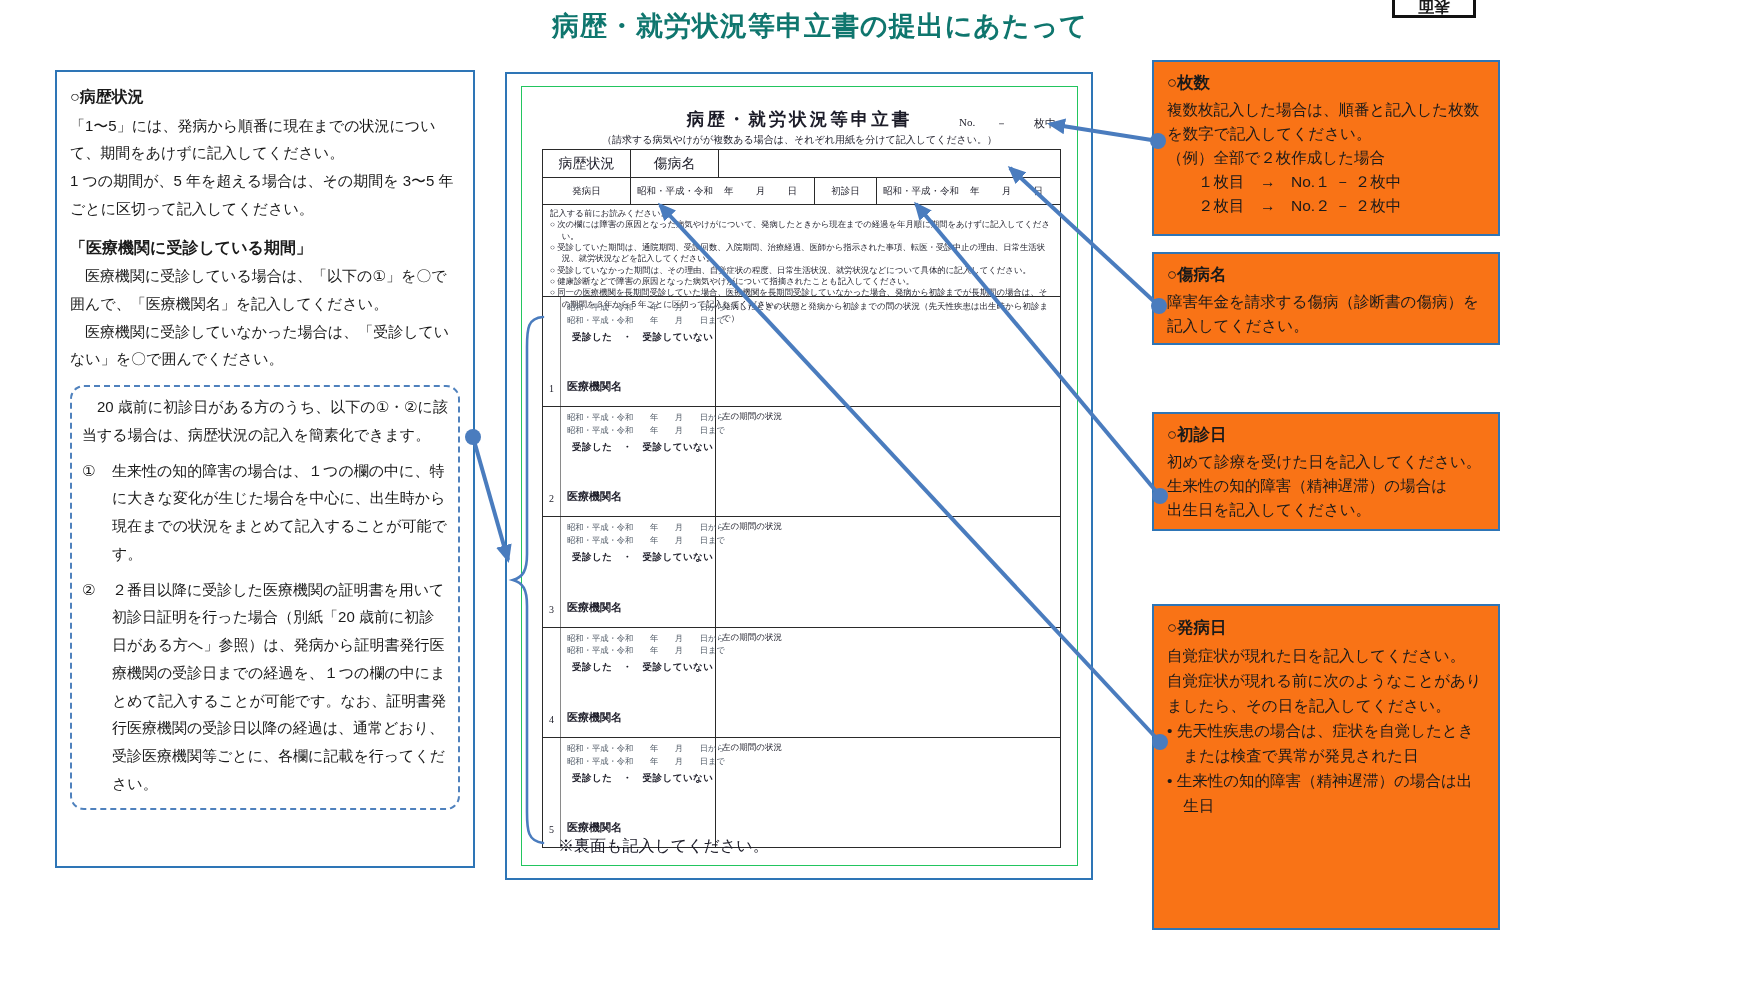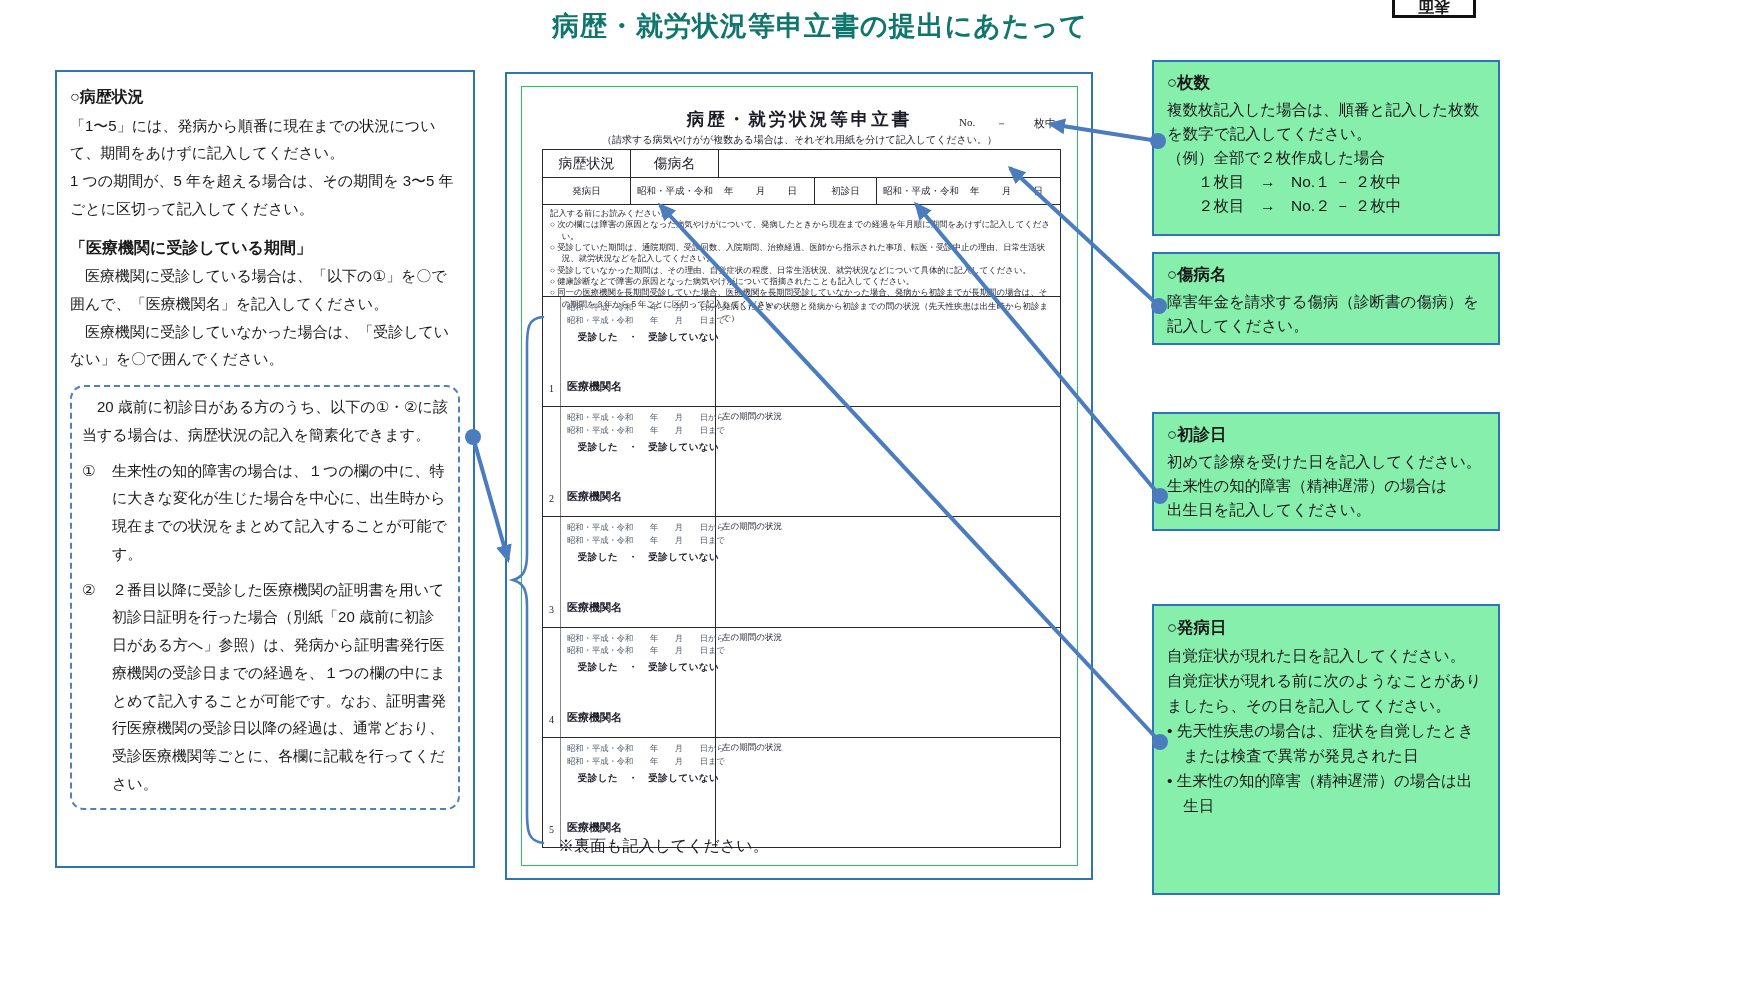--- a/index.html
+++ b/index.html
@@ -59,35 +59,35 @@
     font-size:8.4px;line-height:1.35;border-top:1px solid #2a2a2a;}
   #notices .hang{padding-left:1.4em;text-indent:-1.4em;}
 
   #rows-wrap{flex:1;display:flex;flex-direction:column;}
   .frow{flex:1;display:flex;border-top:1px solid #2a2a2a;}
   .frow-left{width:172px;flex:none;border-right:1px solid #2a2a2a;display:flex;}
   .numcol{width:17px;flex:none;border-right:1px solid #8a8a8a;display:flex;
     align-items:flex-end;justify-content:center;padding-bottom:12px;font-size:10px;}
   .fl-content{flex:1;display:flex;flex-direction:column;padding:5px 3px 12px 6px;}
   .era-line{font-size:8.3px;color:#505a66;line-height:1.55;white-space:pre;}
-  .opt-line{font-size:9.5px;font-weight:700;margin-top:3px;padding-left:5px;letter-spacing:.5px;color:#1c1c28;white-space:pre;text-align:center;}
+  .opt-line{font-size:9.5px;font-weight:700;margin-top:3px;padding-left:5px;letter-spacing:.5px;color:#1c1c28;white-space:pre;}
   .facility{margin-top:auto;font-size:11px;font-weight:bold;}
   .frow-right{flex:1;padding:4px 6px;font-size:8.5px;line-height:1.4;display:block;}
   #form-footnote{position:absolute;left:36px;bottom:8px;font-size:16px;margin-top:24px;}
 
   
-  .ann-box{left:1152px;width:348px;border:2px solid #2e75b6;background:#86efac;
+  .ann-box{left:1152px;width:348px;border:2px solid #2e75b6;background:#f97316;
     padding:8px 13px;font-size:15.5px;line-height:1.55;}
   .ann-heading{font-weight:700;font-size:16.5px;margin-bottom:2px;}
   .lines{white-space:pre-wrap;}
   .lines .hang{padding-left:1.05em;text-indent:-1.05em;}
   #ann-maisu{top:60px;height:176px;}
   #ann-shobyomei{top:252px;height:93px;}
   #ann-shoshinbi{top:412px;height:119px;}
-  #ann-hatsubyobi{top:604px;height:291px;line-height:1.62;}
+  #ann-hatsubyobi{top:604px;height:326px;line-height:1.62;}
 
   
   #overlay{position:absolute;left:0;top:0;width:1746px;height:999px;
     pointer-events:none;z-index:50;}
 </style>
 </head>
 <body>
 
 <div class="abs" id="page-title">病歴・就労状況等申立書の提出にあたって</div>
 

